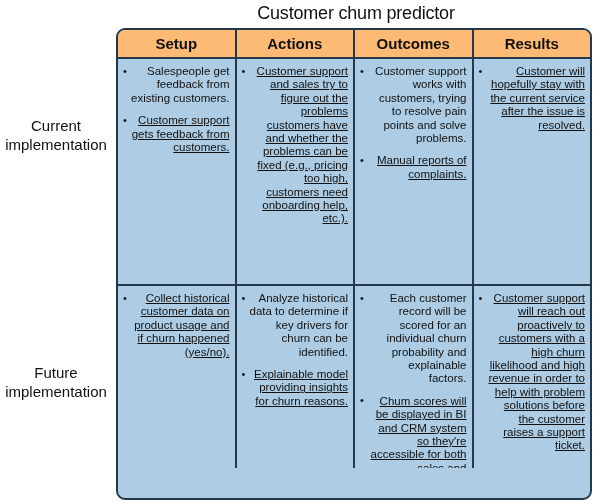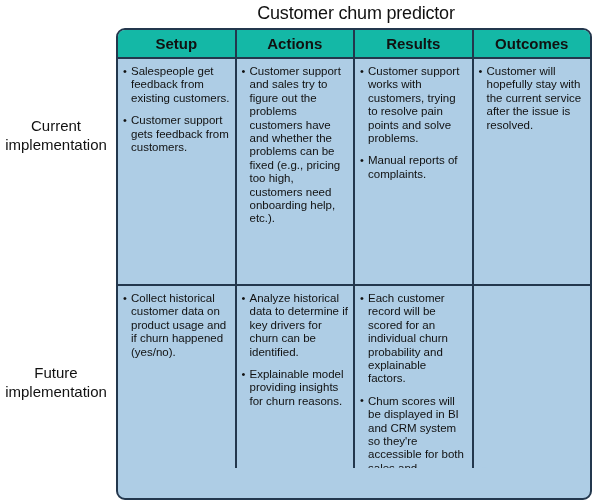--- a/index.html
+++ b/index.html
@@ -72,55 +72,56 @@
   .header-cell {
     flex: 1 1 0;
     display: flex;
     align-items: center;
     justify-content: center;
     font-size: 15px;
     font-weight: 700;
     color: #111111;
     border-right: 2px solid #23374d;
     box-sizing: border-box;
-    background: #14b8a6;
+    background: #fdba74;
   }
   .header-cell:last-child { border-right: none; }
 
   .body-row {
     display: flex;
     box-sizing: border-box;
   }
   .body-row.r0 { height: 227px; border-bottom: 2px solid #23374d; }
   .body-row.r1 { height: 182px; }
 
   .body-cell {
     flex: 1 1 0;
     box-sizing: border-box;
     border-right: 2px solid #23374d;
     padding: 6px 5px 4px 5px;
     background: #aecde5;
     overflow: hidden;
+    text-align: right;
   }
   .body-cell:last-child { border-right: none; border-radius: 13px; }
 
   ul.bullets {
     list-style: none;
     margin: 0;
     padding: 0;
   }
   ul.bullets li {
     position: relative;
     padding-left: 8px;
     margin: 0 0 9px 0;
     font-size: 11.5px;
     line-height: 13.4px;
     color: #111111;
   }
-  ul.bullets li:last-child { margin-bottom: 0; }
+  ul.bullets li:last-child { margin-bottom: 0; text-decoration: underline; }
   ul.bullets li::before {
     content: "\2022";
     position: absolute;
     left: 0;
     top: -0.5px;
     font-size: 11px;
     line-height: 13.4px;
     color: #111111;
   }
 </style>
@@ -146,24 +147,24 @@
   <div class="matrix">
 
     <div class="header-row">
       <div class="header-cell">
           <span>Setup</span>
         </div>
       <div class="header-cell">
           <span>Actions</span>
         </div>
       <div class="header-cell">
+          <span>Outcomes</span>
+        </div>
+      <div class="header-cell">
           <span>Results</span>
-        </div>
-      <div class="header-cell">
-          <span>Outcomes</span>
         </div>
     </div>
 
     <div class="body-row r0">
       <div class="body-cell">
         <ul class="bullets">
             <li>Salespeople get feedback from existing customers.</li>
             <li>Customer support gets feedback from customers.</li>
           </ul>
       </div>
@@ -198,18 +199,19 @@
           </ul>
       </div>
       <div class="body-cell">
         <ul class="bullets">
             <li>Each customer record will be scored for an individual churn probability and explainable factors.</li>
             <li>Chum scores will be displayed in BI and CRM system so they're accessible for both sales and customer support.</li>
           </ul>
       </div>
       <div class="body-cell">
         <ul class="bullets">
+            <li>Customer support will reach out proactively to customers with a high churn likelihood and high revenue in order to help with problem solutions before the customer raises a support ticket.</li>
           </ul>
       </div>
     </div>
 
   </div>
 </div>
 
 </body></html>

